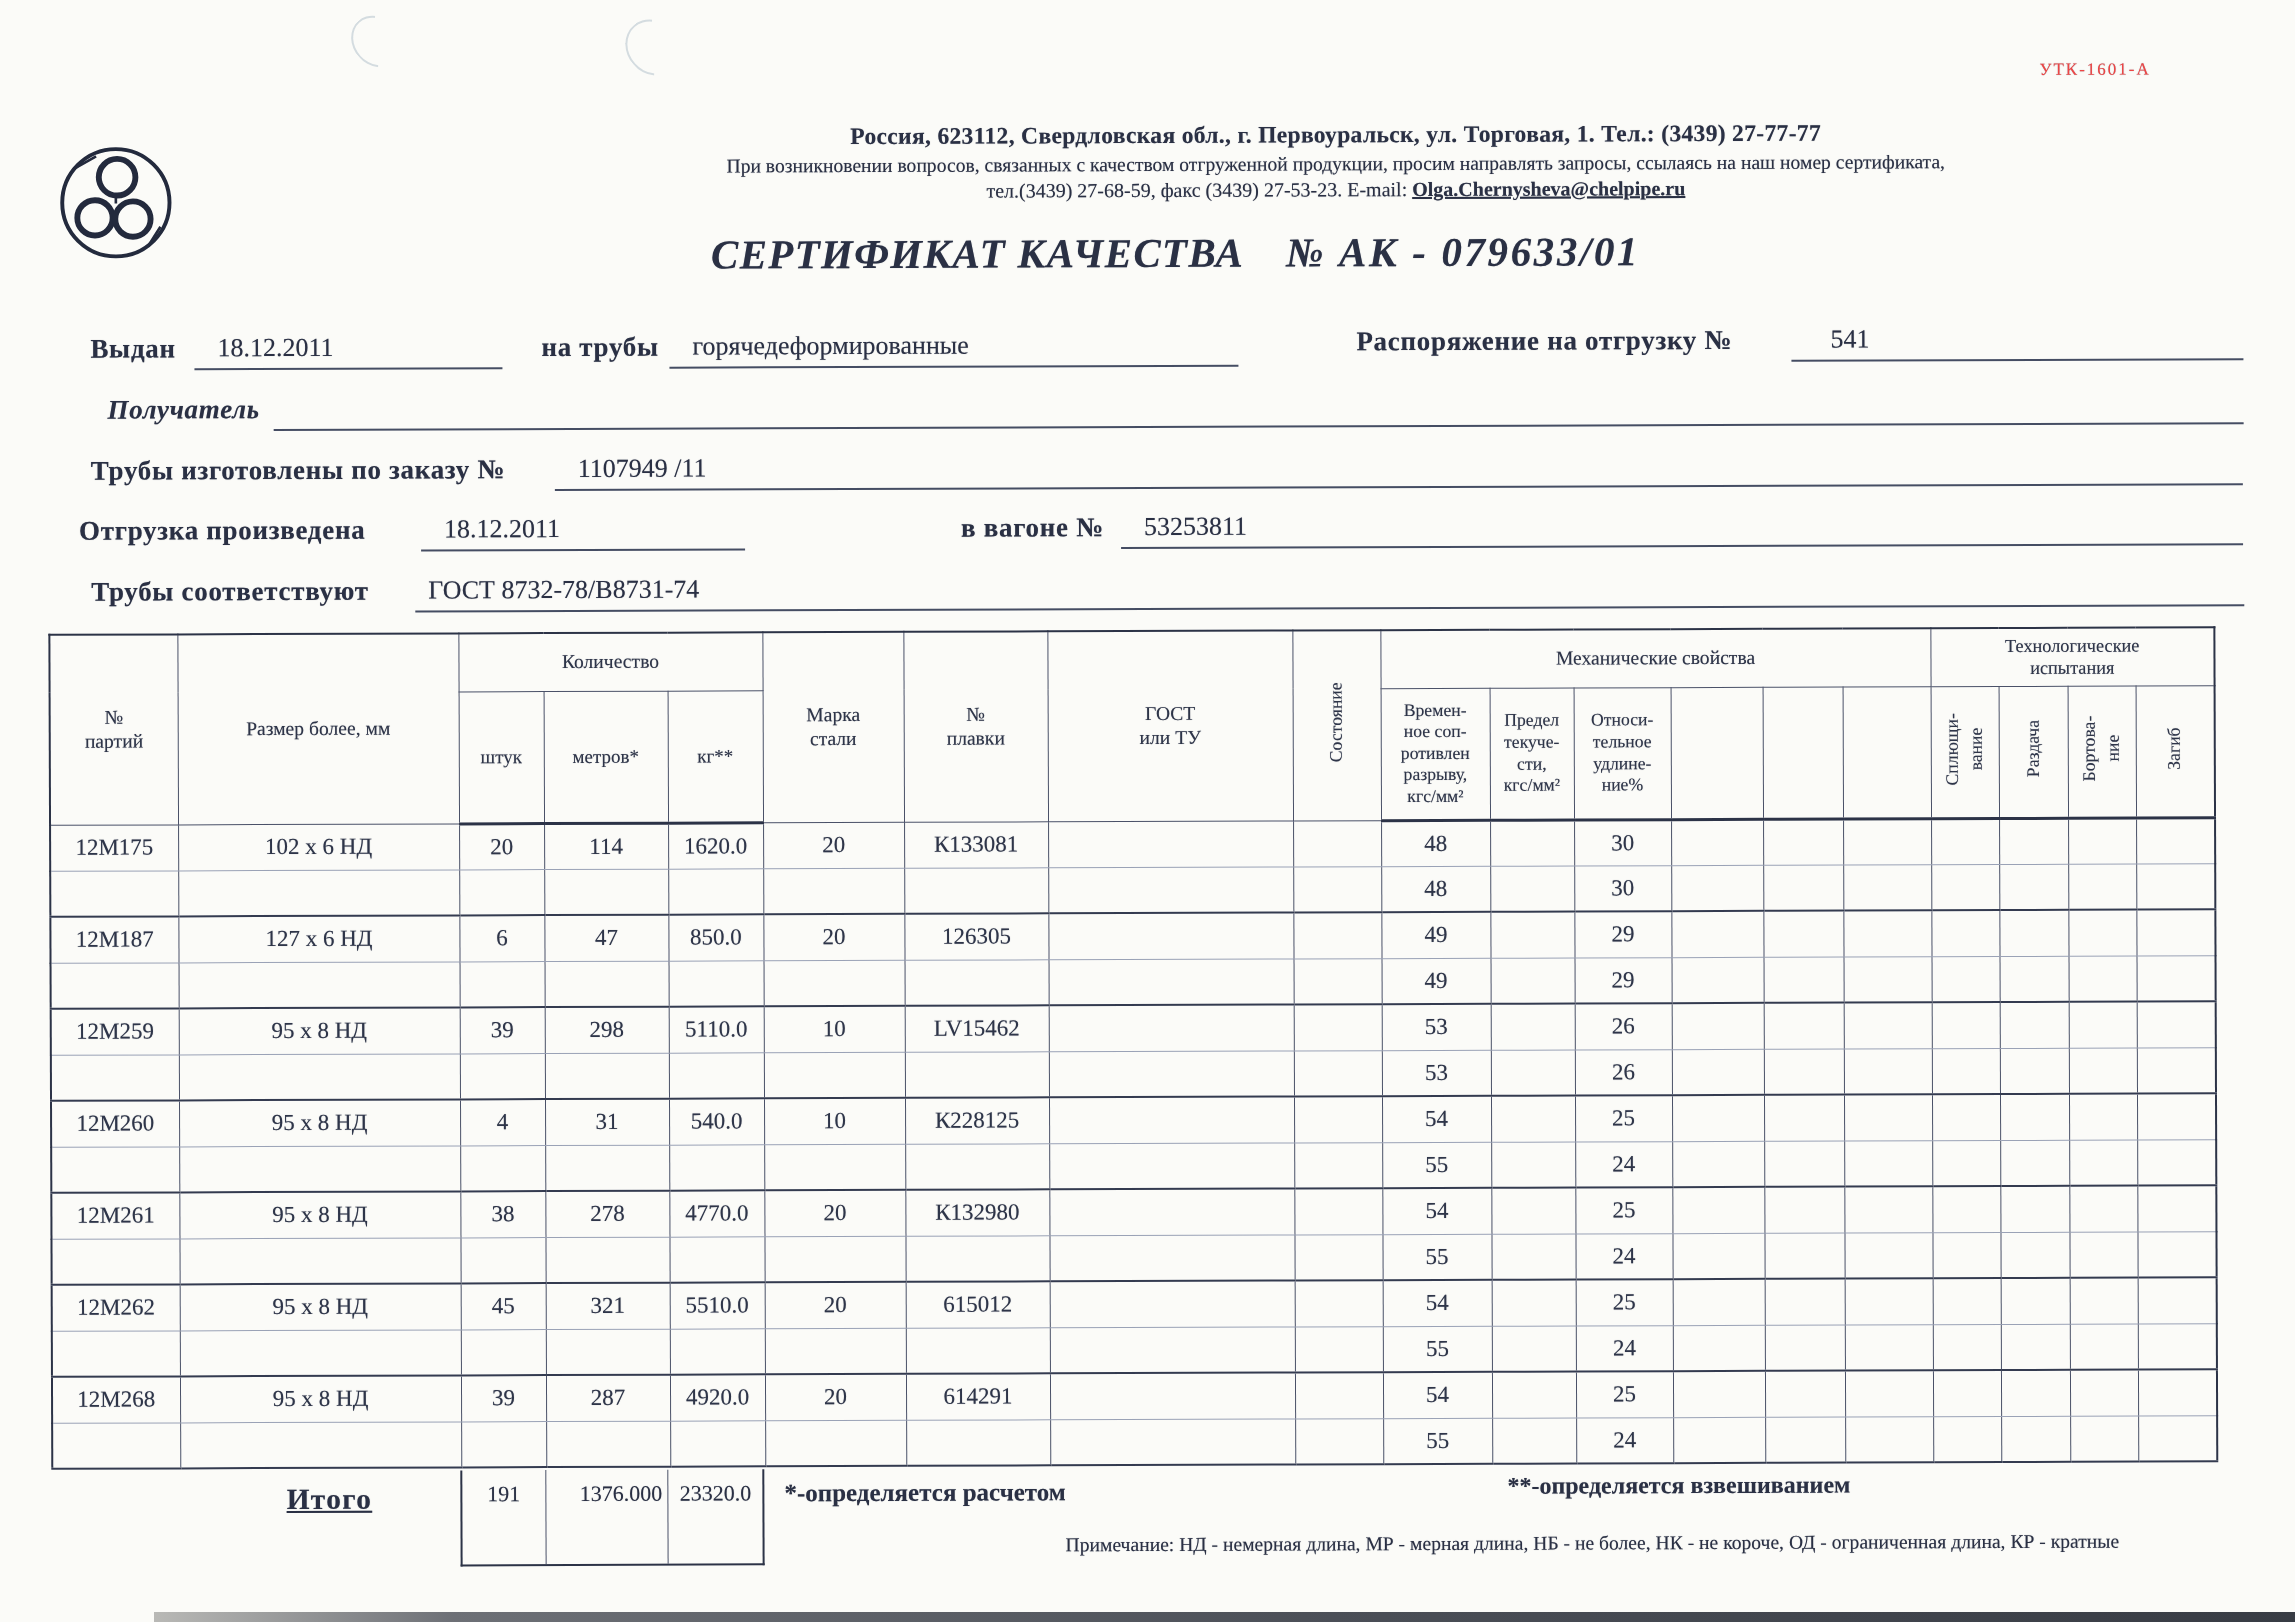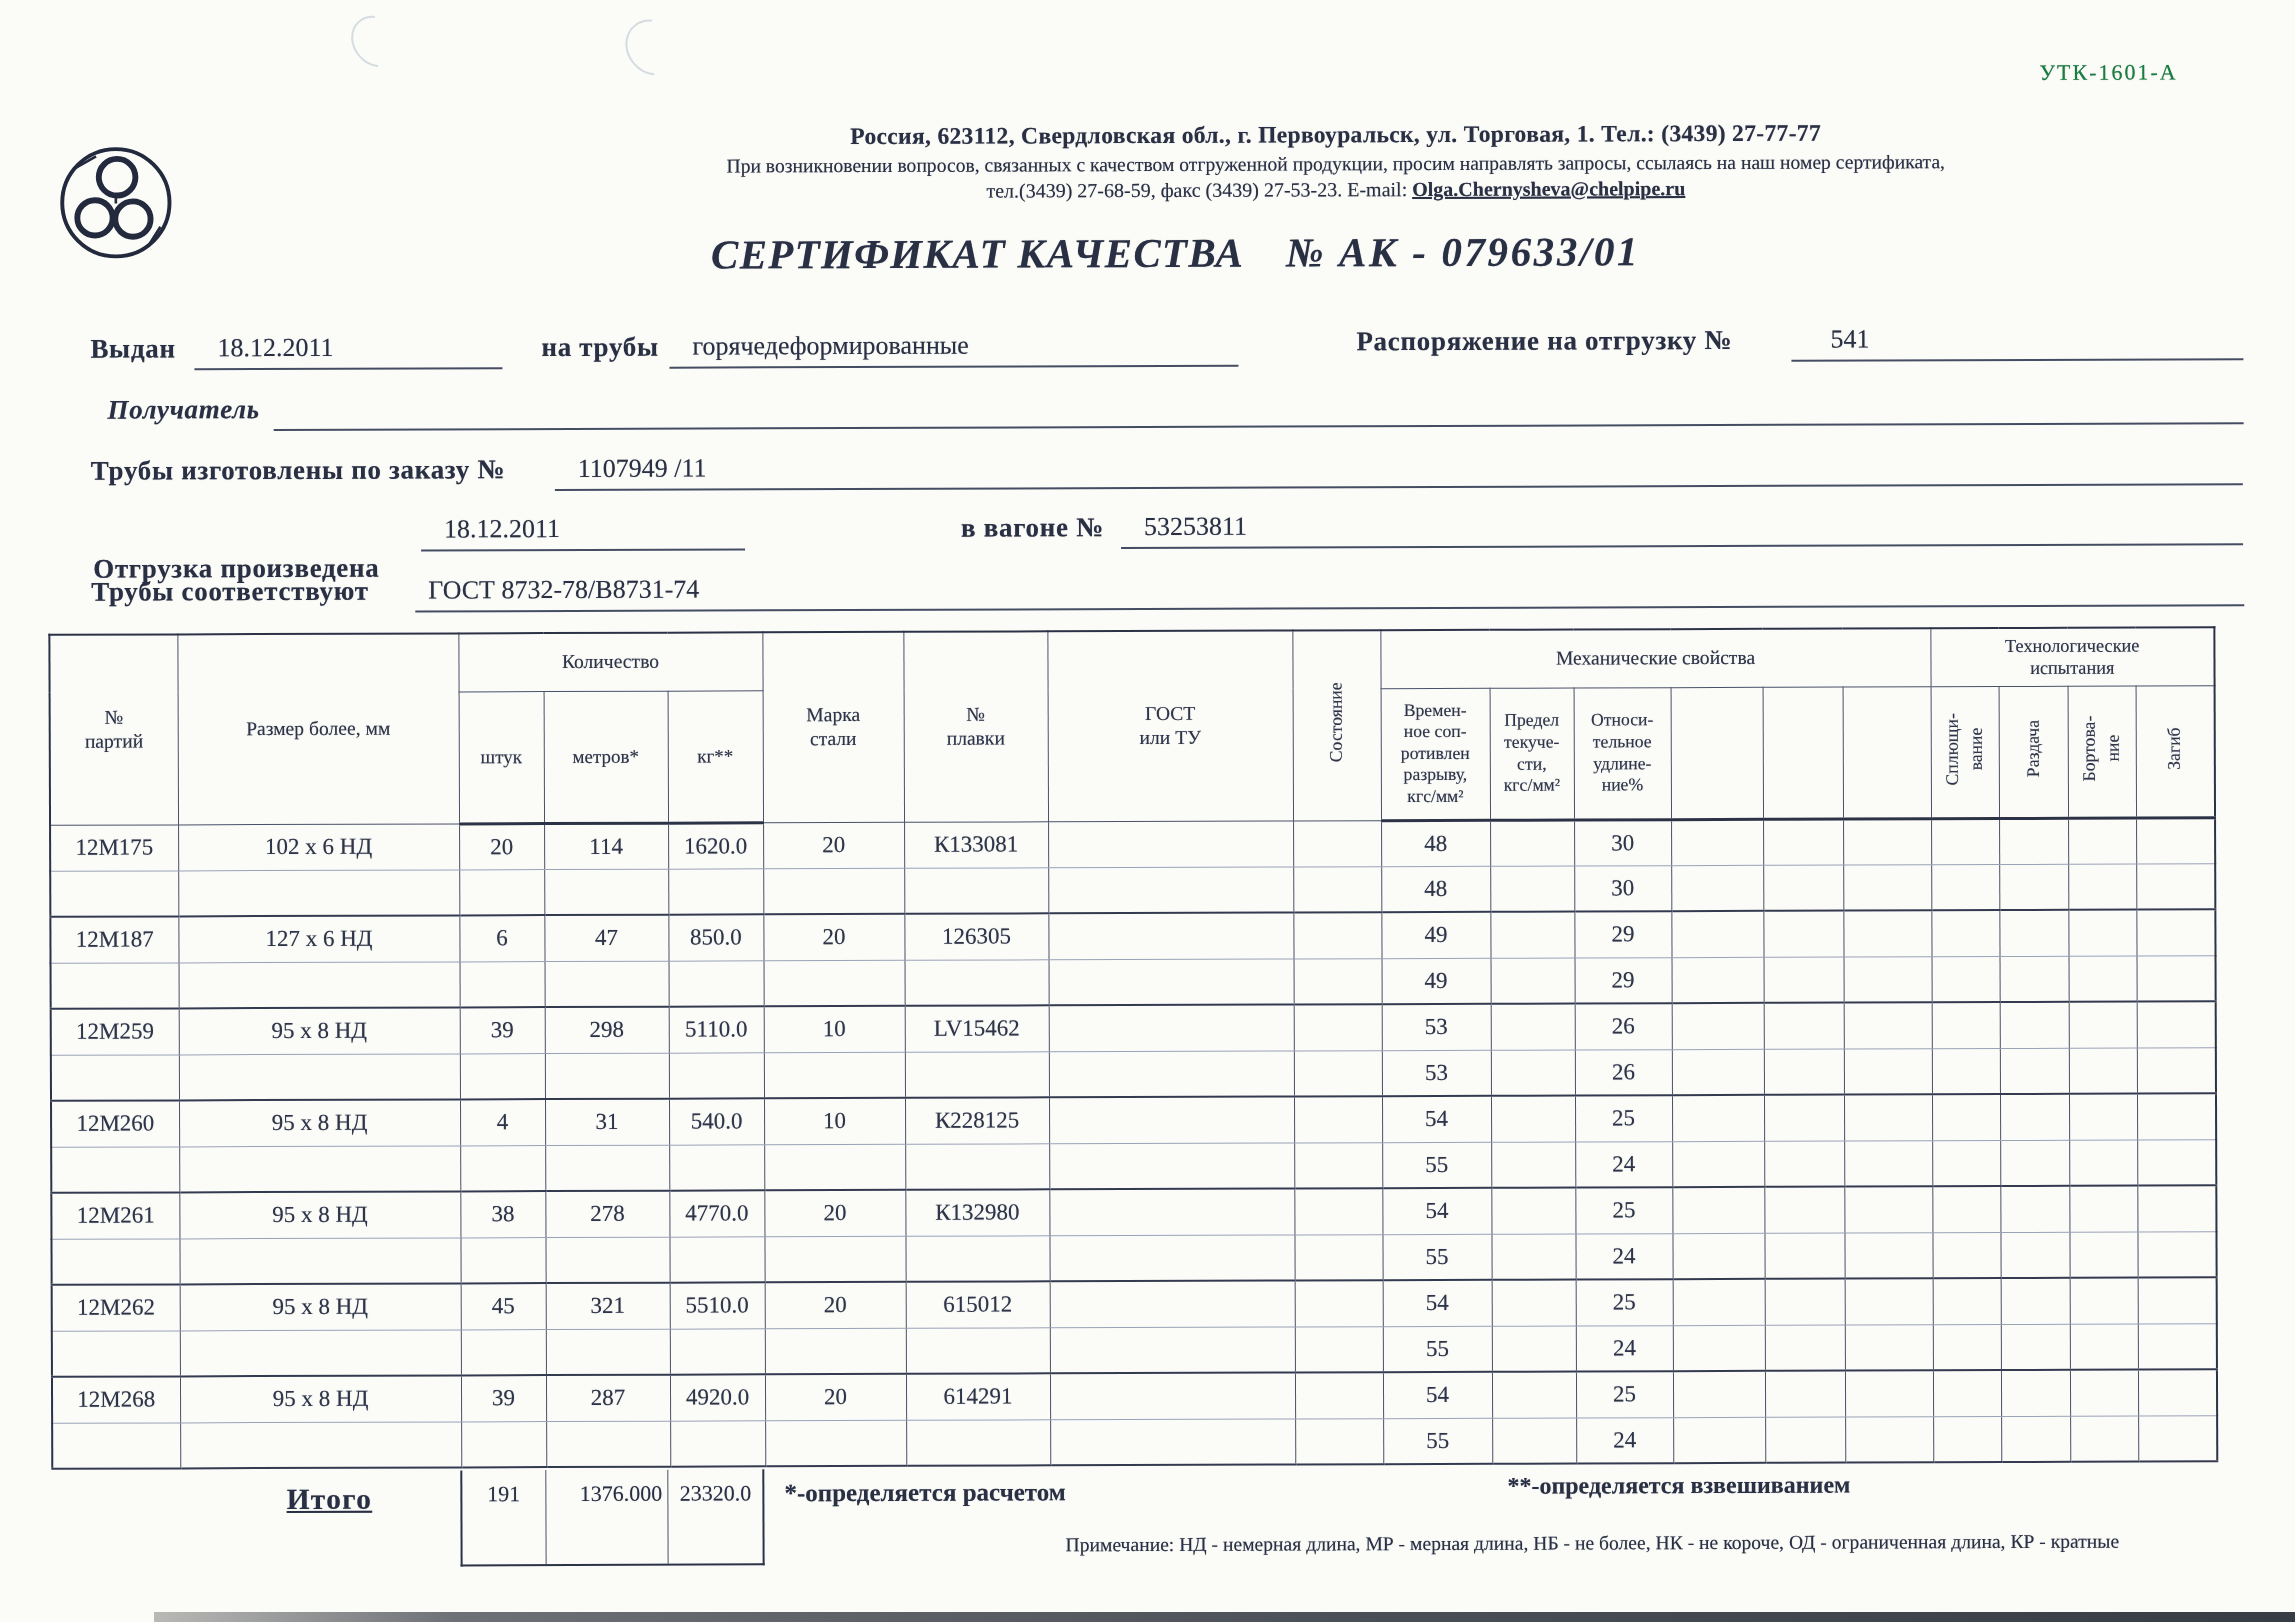--- a/index.html
+++ b/index.html
@@ -3,21 +3,21 @@
 <meta charset="utf-8">
 <style>
   * { margin:0; padding:0; box-sizing:border-box; }
   html,body { width:2295px; height:1623px; }
   body { background:#e9e9e6; font-family:"Liberation Serif","DejaVu Serif",serif; }
   .sheet { position:absolute; inset:0; background:#fbfbf8; overflow:hidden; color:#2a3044;
            text-shadow:0 0 0.9px rgba(40,46,66,.45); }
   .content { position:absolute; inset:0; transform:rotate(-0.2deg); }
 
   
-  .form-code { position:absolute; left:2042px; top:63px; font-size:22px; color:#15803d; letter-spacing:2px; }
+  .form-code { position:absolute; left:2042px; top:63px; font-size:17px; color:#ef4444; letter-spacing:2px; }
   .logo { position:absolute; left:59px; top:137px; display:flex; gap:10.5px; align-items:center; }
   .logo-text { font-family:"Liberation Sans","DejaVu Sans",sans-serif; font-weight:bold; font-size:33px;
                line-height:1.16; color:#1d2336; transform:scaleX(.82); transform-origin:left center;
                letter-spacing:-0.7px; white-space:pre; }
   .rst { position:absolute; left:65px; top:304px; }
   .address { position:absolute; left:530px; top:122px; width:1616px; text-align:center; }
   .addr1 { font-size:23.6px; font-weight:600; letter-spacing:0.3px; margin-bottom:5.2px; }
   .addr2 { font-size:19.6px; }
   .addr3 { font-size:20px; margin-top:2.6px; }
   .addr3 .email { font-weight:600; text-decoration:underline; }
@@ -101,21 +101,21 @@
     <div class="fld-line" style="left:671px; top:330px; width:569px;">горячедеформированные</div>
     <div class="fld-label" style="left:1358px; top:327px;">Распоряжение на отгрузку №</div>
     <div class="fld-line" style="left:1793px; top:327px; width:452px; padding-left:39px;">541</div>
 
     <div class="fld-label" style="left:109px; top:391px;font-style:italic;">Получатель</div>
     <div class="fld-line" style="left:275px; top:391px; width:1970px;"></div>
 
     <div class="fld-label" style="left:92px; top:452px;">Трубы изготовлены по заказу №</div>
     <div class="fld-line" style="left:556px; top:452px; width:1688px;">1107949  /11</div>
 
-    <div class="fld-label" style="left:94px; top:512px;margin-top:38px;">Отгрузка произведена</div>
+    <div class="fld-label" style="left:80px; top:512px;">Отгрузка произведена</div>
     <div class="fld-line" style="left:422px; top:512px; width:324px;">18.12.2011</div>
     <div class="fld-label" style="left:962px; top:512px;">в вагоне №</div>
     <div class="fld-line" style="left:1122px; top:512px; width:1122px;">53253811</div>
 
     <div class="fld-label" style="left:92px; top:573px;">Трубы соответствуют</div>
     <div class="fld-line" style="left:416px; top:573px; width:1829px; padding-left:13px;">ГОСТ 8732-78/В8731-74</div>
 
     <table class="cert-table">
       <colgroup>
         <col style="width:128px">

